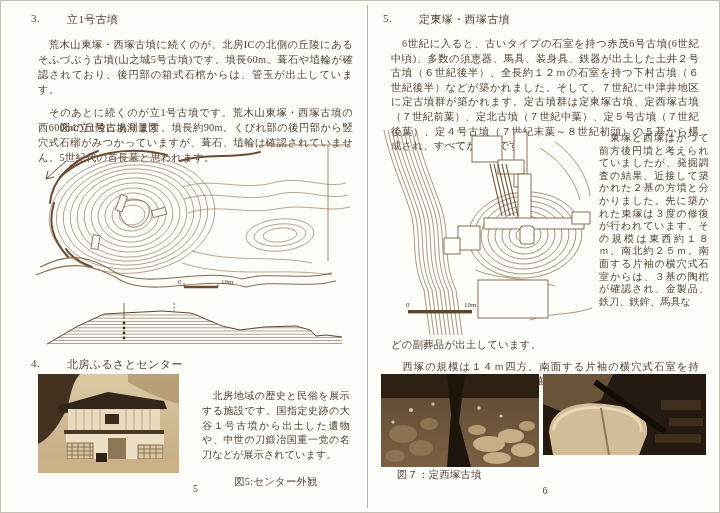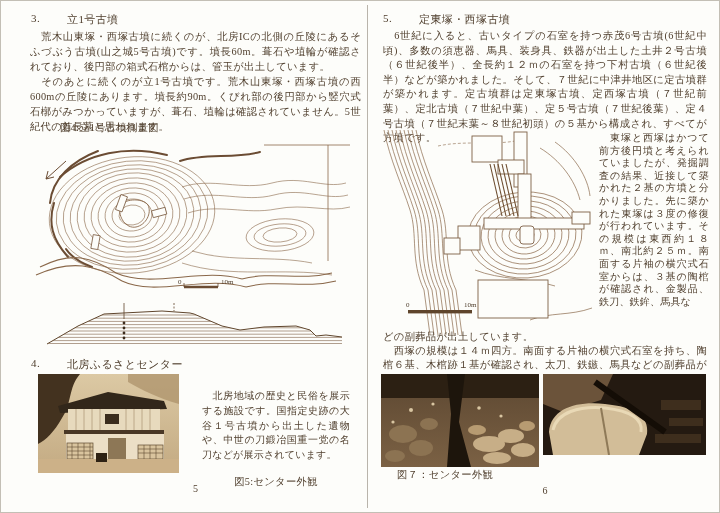--- a/index.html
+++ b/index.html
@@ -8,21 +8,21 @@
     background:#fdfdfa;
     font-family:"Liberation Serif","DejaVu Serif",serif;
     color:#51402f;
   }
   .frame{position:absolute;inset:0;border:1px solid #c3bfb5;pointer-events:none;}
   .divider{position:absolute;left:367px;top:5px;bottom:5px;width:1px;background:#b9b4ab;}
   .abs{position:absolute;}
   .heading{font-size:11px;letter-spacing:.4px;display:flex;}
   .heading .num{width:36px;}
   .body-text{font-size:10.3px;line-height:15px;letter-spacing:.3px;text-align:justify;text-justify:inter-ideograph;}
-  .body-text p{margin:0;}
+  .body-text p{margin:8px;}
   .caption{font-size:10.3px;letter-spacing:.3px;}
   .side-col{font-size:10px;line-height:12.6px;letter-spacing:.2px;text-align:justify;}
   .small-col{font-size:10px;line-height:14.8px;letter-spacing:.2px;text-align:justify;}
   .pagenum{font-size:10px;text-align:center;}
   svg{display:block;}
   .photo{border:0;}
 </style>
 </head>
 <body>
 
@@ -310,16 +310,16 @@
       <rect x="118" y="26" width="40" height="10"></rect>
       <rect x="126" y="44" width="34" height="8"></rect>
       <rect x="112" y="60" width="46" height="9"></rect>
     </g>
     <path d="M6,58 C8,34 34,27 62,30 C92,33 106,42 104,60 L96,81 L10,81 Z" fill="#d2bd98"></path>
     <path d="M10,56 C14,38 36,32 62,34 C88,37 100,45 98,58" fill="none" stroke="#e9d9b6" stroke-width="3"></path>
     <path d="M58,34 L66,81" stroke="#8f7a58" stroke-width="2"></path>
     <path d="M52,8 L122,58" stroke="#140d06" stroke-width="6"></path>
   </svg>
 
-  <div class="abs caption" style="left:29px;top:468px;">図７：センター外観</div>
+  <div class="abs caption" style="left:29px;top:468px;">図７：定西塚古墳</div>
 
   <div class="abs pagenum" style="left:15px;top:485px;width:324px;">6</div>
 </div>
 
 </body></html>

